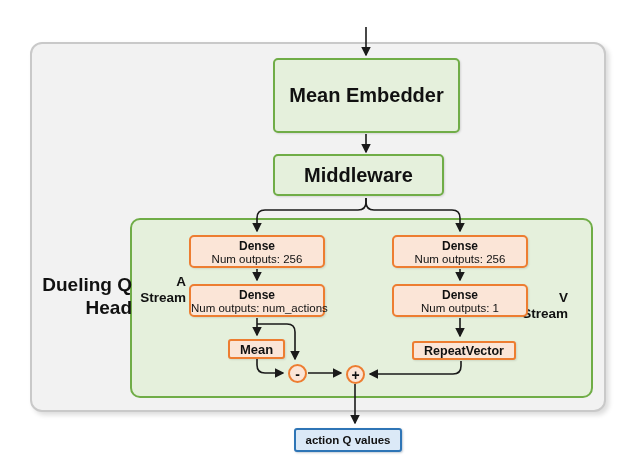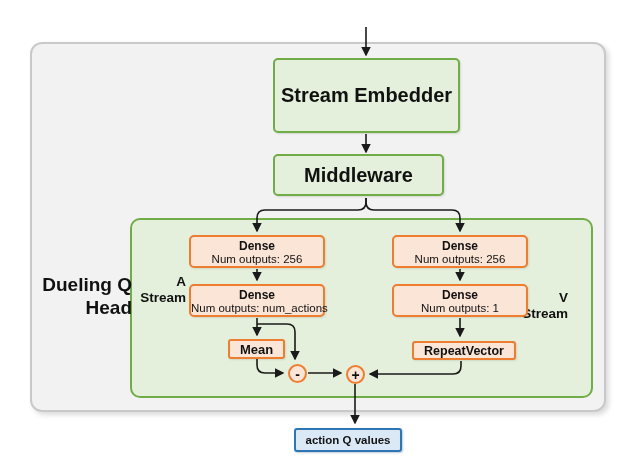--- a/index.html
+++ b/index.html
@@ -62,21 +62,21 @@
 </style>
 </head>
 <body>
 
 <div class="stage">
 
   <div class="abs outer-container" style="left:30px;top:42px;width:576px;height:370px;"></div>
 
 
   <div class="abs green-box center" style="left:273px;top:58px;width:187px;height:75px;">
-    <span>Stream Embedder</span>
+    <span>Mean Embedder</span>
   </div>
 
   <div class="abs green-box center" style="left:273px;top:154px;width:171px;height:42px;justify-content:center;">
     <span>Middleware</span>
   </div>
 
   <div class="abs green-container" style="left:130px;top:218px;width:463px;height:180px;"></div>
 
   <div class="abs head-label" style="left:28px;top:273px;width:104px;">Dueling Q Head</div>
 

